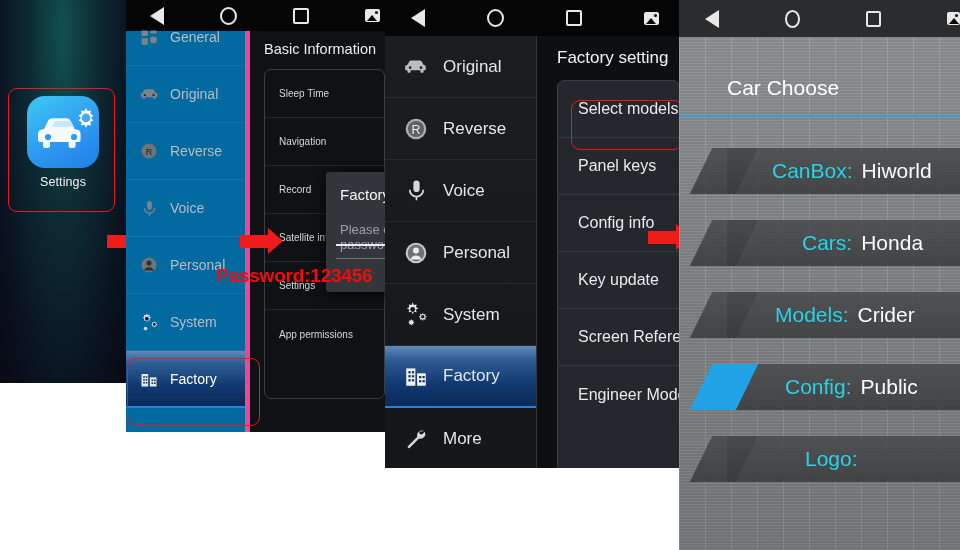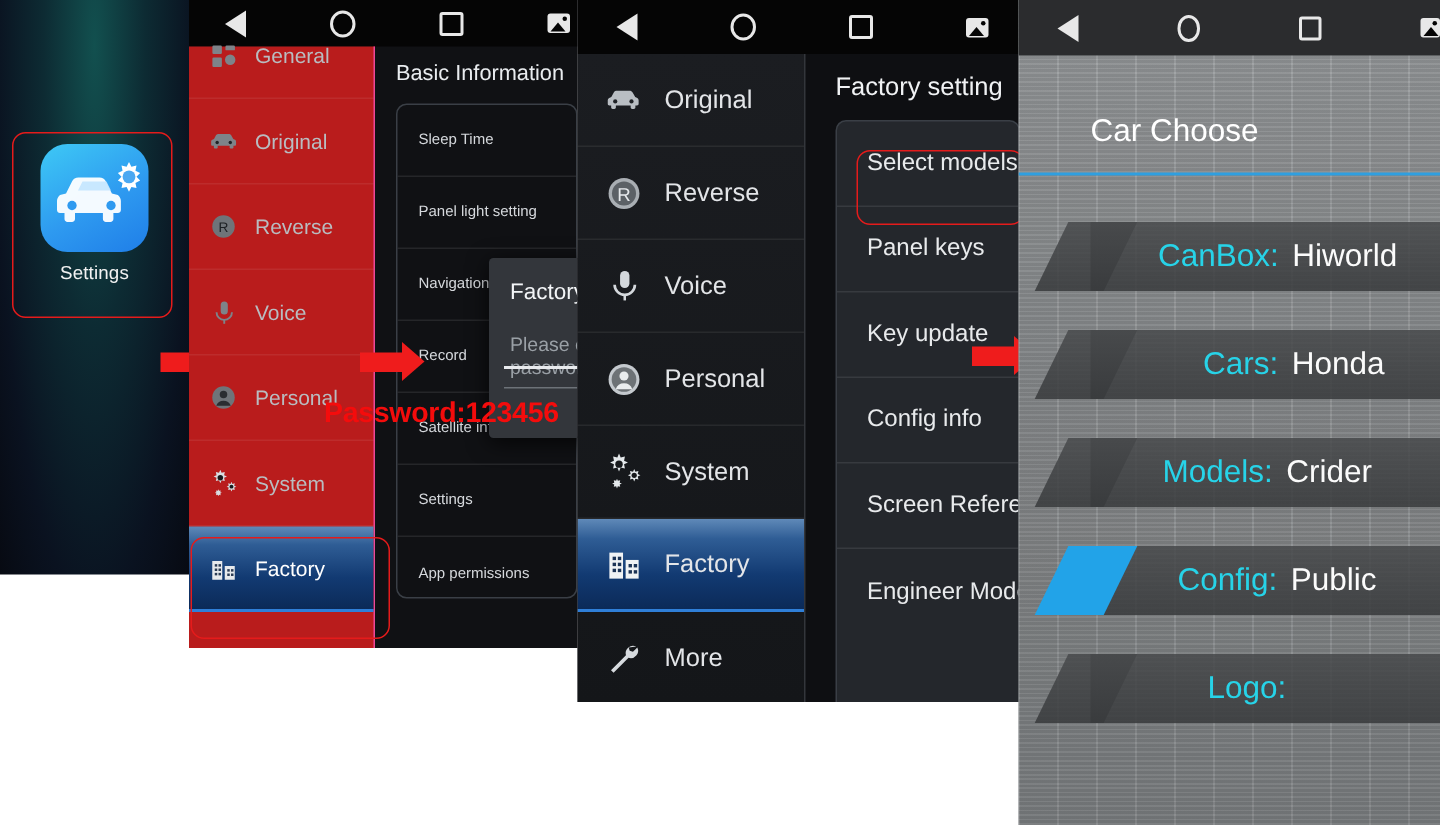--- a/index.html
+++ b/index.html
@@ -123,21 +123,21 @@
   .gi { display: block; }
 
   
   #panel2 {
     position: absolute; left: 126px; top: 0; width: 259px; height: 432px;
     background: #101114; overflow: hidden;
   }
   #panel2 .navbar { height: 31px; }
   #p2side {
     position: absolute; left: 0; top: 31px; width: 124px; bottom: 0;
-    background: #b91c1c; border-right: 1px solid #ec4899; text-align: center;
+    background: #0369a1; border-right: 5px solid #ec4899; text-align: center;
   }
   #p2side .sidebar-item { height: 57px; padding-left: 8px; }
   #p2side .sb-ico { width: 30px; height: 26px; }
   #p2side .sb-label { font-size: 14px; margin-left: 6px; }
   #p2main { position: absolute; left: 124px; top: 31px; right: 0; bottom: 0; padding: 10px 0 0 14px; }
   #p2main .content-title { font-size: 14.5px; }
   #p2main .list-card { margin-top: 12px; height: 330px; }
   #p2main .list-row { height: 48px; padding-left: 14px; font-size: 10px; }
 
   
@@ -324,21 +324,20 @@
             </svg>
         </span>
         <span class="sb-label">Factory</span>
       </div>
     </div>
 
     <div id="p2main">
       <div class="content-title">Basic Information</div>
       <div class="list-card">
         <div class="list-row">Sleep Time</div>
-        <div class="list-row">Panel light setting</div>
         <div class="list-row">Navigation</div>
         <div class="list-row">Record</div>
         <div class="list-row">Satellite info</div>
         <div class="list-row">Settings</div>
         <div class="list-row">App permissions</div>
       </div>
     </div>
 
     <div class="dialog" style="left:200px; top:172px; width:120px; height:120px;">
       <div class="dlg-title" style="position:absolute; left:14px; top:14px;">Factory</div>
@@ -451,22 +450,22 @@
         </span>
         <span class="sb-label">More</span>
       </div>
     </div>
 
     <div id="p3main">
       <div class="content-title">Factory setting</div>
       <div class="list-card">
         <div class="list-row">Select models</div>
         <div class="list-row">Panel keys</div>
+        <div class="list-row">Config info</div>
         <div class="list-row">Key update</div>
-        <div class="list-row">Config info</div>
         <div class="list-row">Screen Reference</div>
         <div class="list-row">Engineer Mode</div>
       </div>
     </div>
 
     <div class="redbox" style="left:186px; top:100px; width:112px; height:50px;"></div>
   </div>
 
   <div class="arrow" style="left:648px; top:224px;">
     <div class="shaft" style="width:28px"></div>

